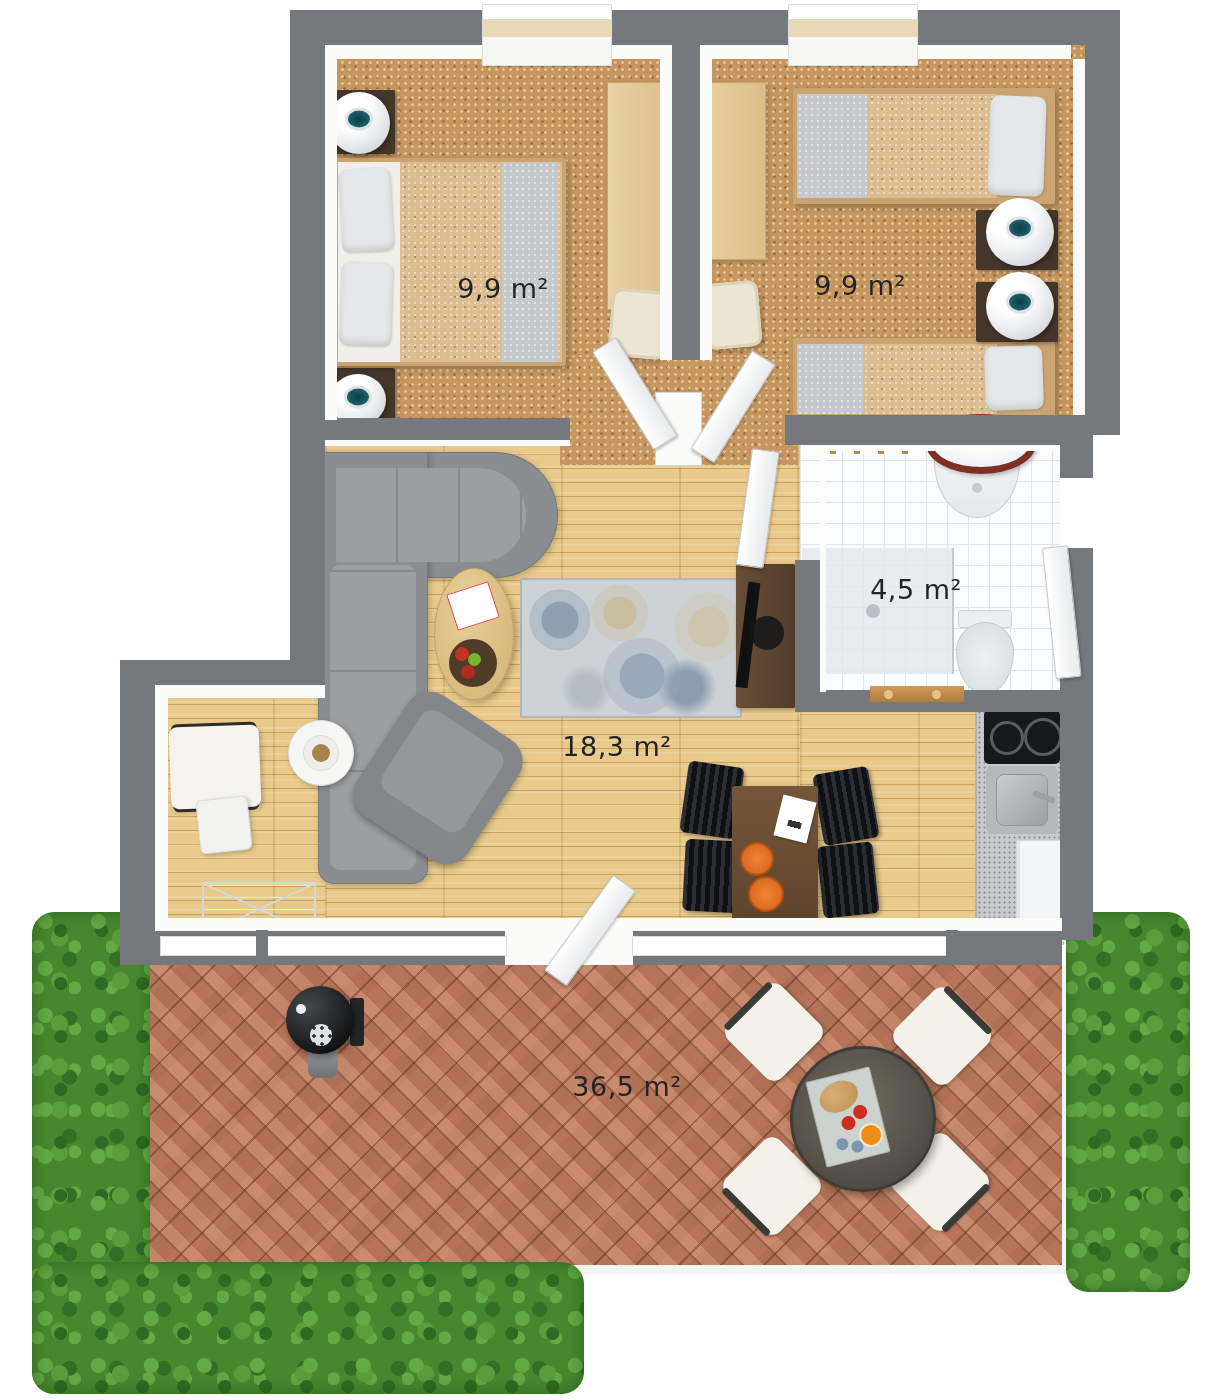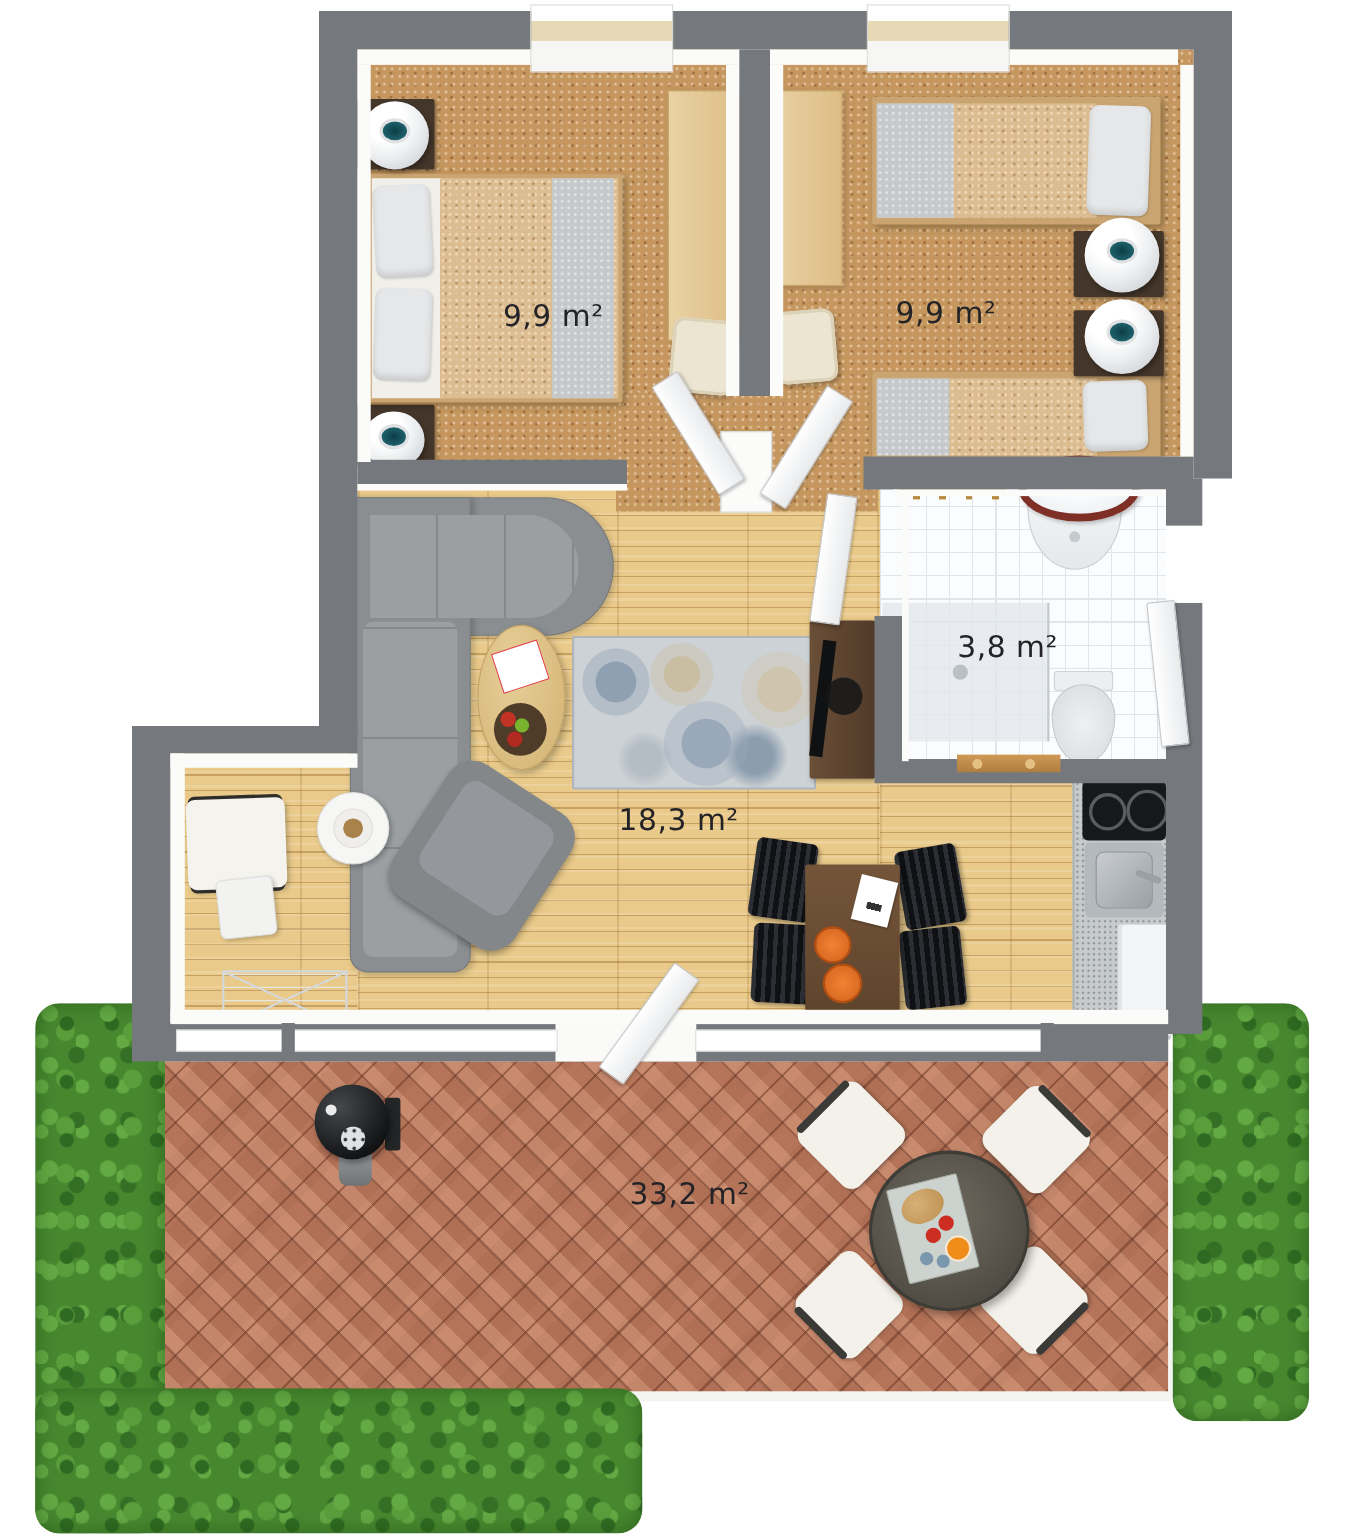--- a/index.html
+++ b/index.html
@@ -280,17 +280,17 @@
       <div class="a" style="left:38px;top:34px;width:14px;height:14px;border-radius:50%;background:#cc2e24;"></div>
       <div class="a" style="left:24px;top:42px;width:14px;height:14px;border-radius:50%;background:#cc2e24;"></div>
       <div class="a" style="left:38px;top:54px;width:20px;height:20px;border-radius:50%;background:#ef8c1a;border:2px solid #f6e7d2;"></div>
       <div class="a" style="left:14px;top:62px;width:12px;height:12px;border-radius:50%;background:#7b97ad;"></div>
       <div class="a" style="left:28px;top:68px;width:12px;height:12px;border-radius:50%;background:#7b97ad;"></div>
     </div>
   </div>
 
   <div class="label" style="left:503px;top:288px;">9,9 m²</div>
   <div class="label" style="left:860px;top:285px;">9,9 m²</div>
-  <div class="label" style="left:916px;top:589px;">3,8 m²</div>
+  <div class="label" style="left:916px;top:589px;">4,5 m²</div>
   <div class="label" style="left:617px;top:746px;">18,3 m²</div>
-  <div class="label" style="left:627px;top:1086px;">33,2 m²</div>
+  <div class="label" style="left:627px;top:1086px;">36,5 m²</div>
 
 </div>
 
 </body></html>

